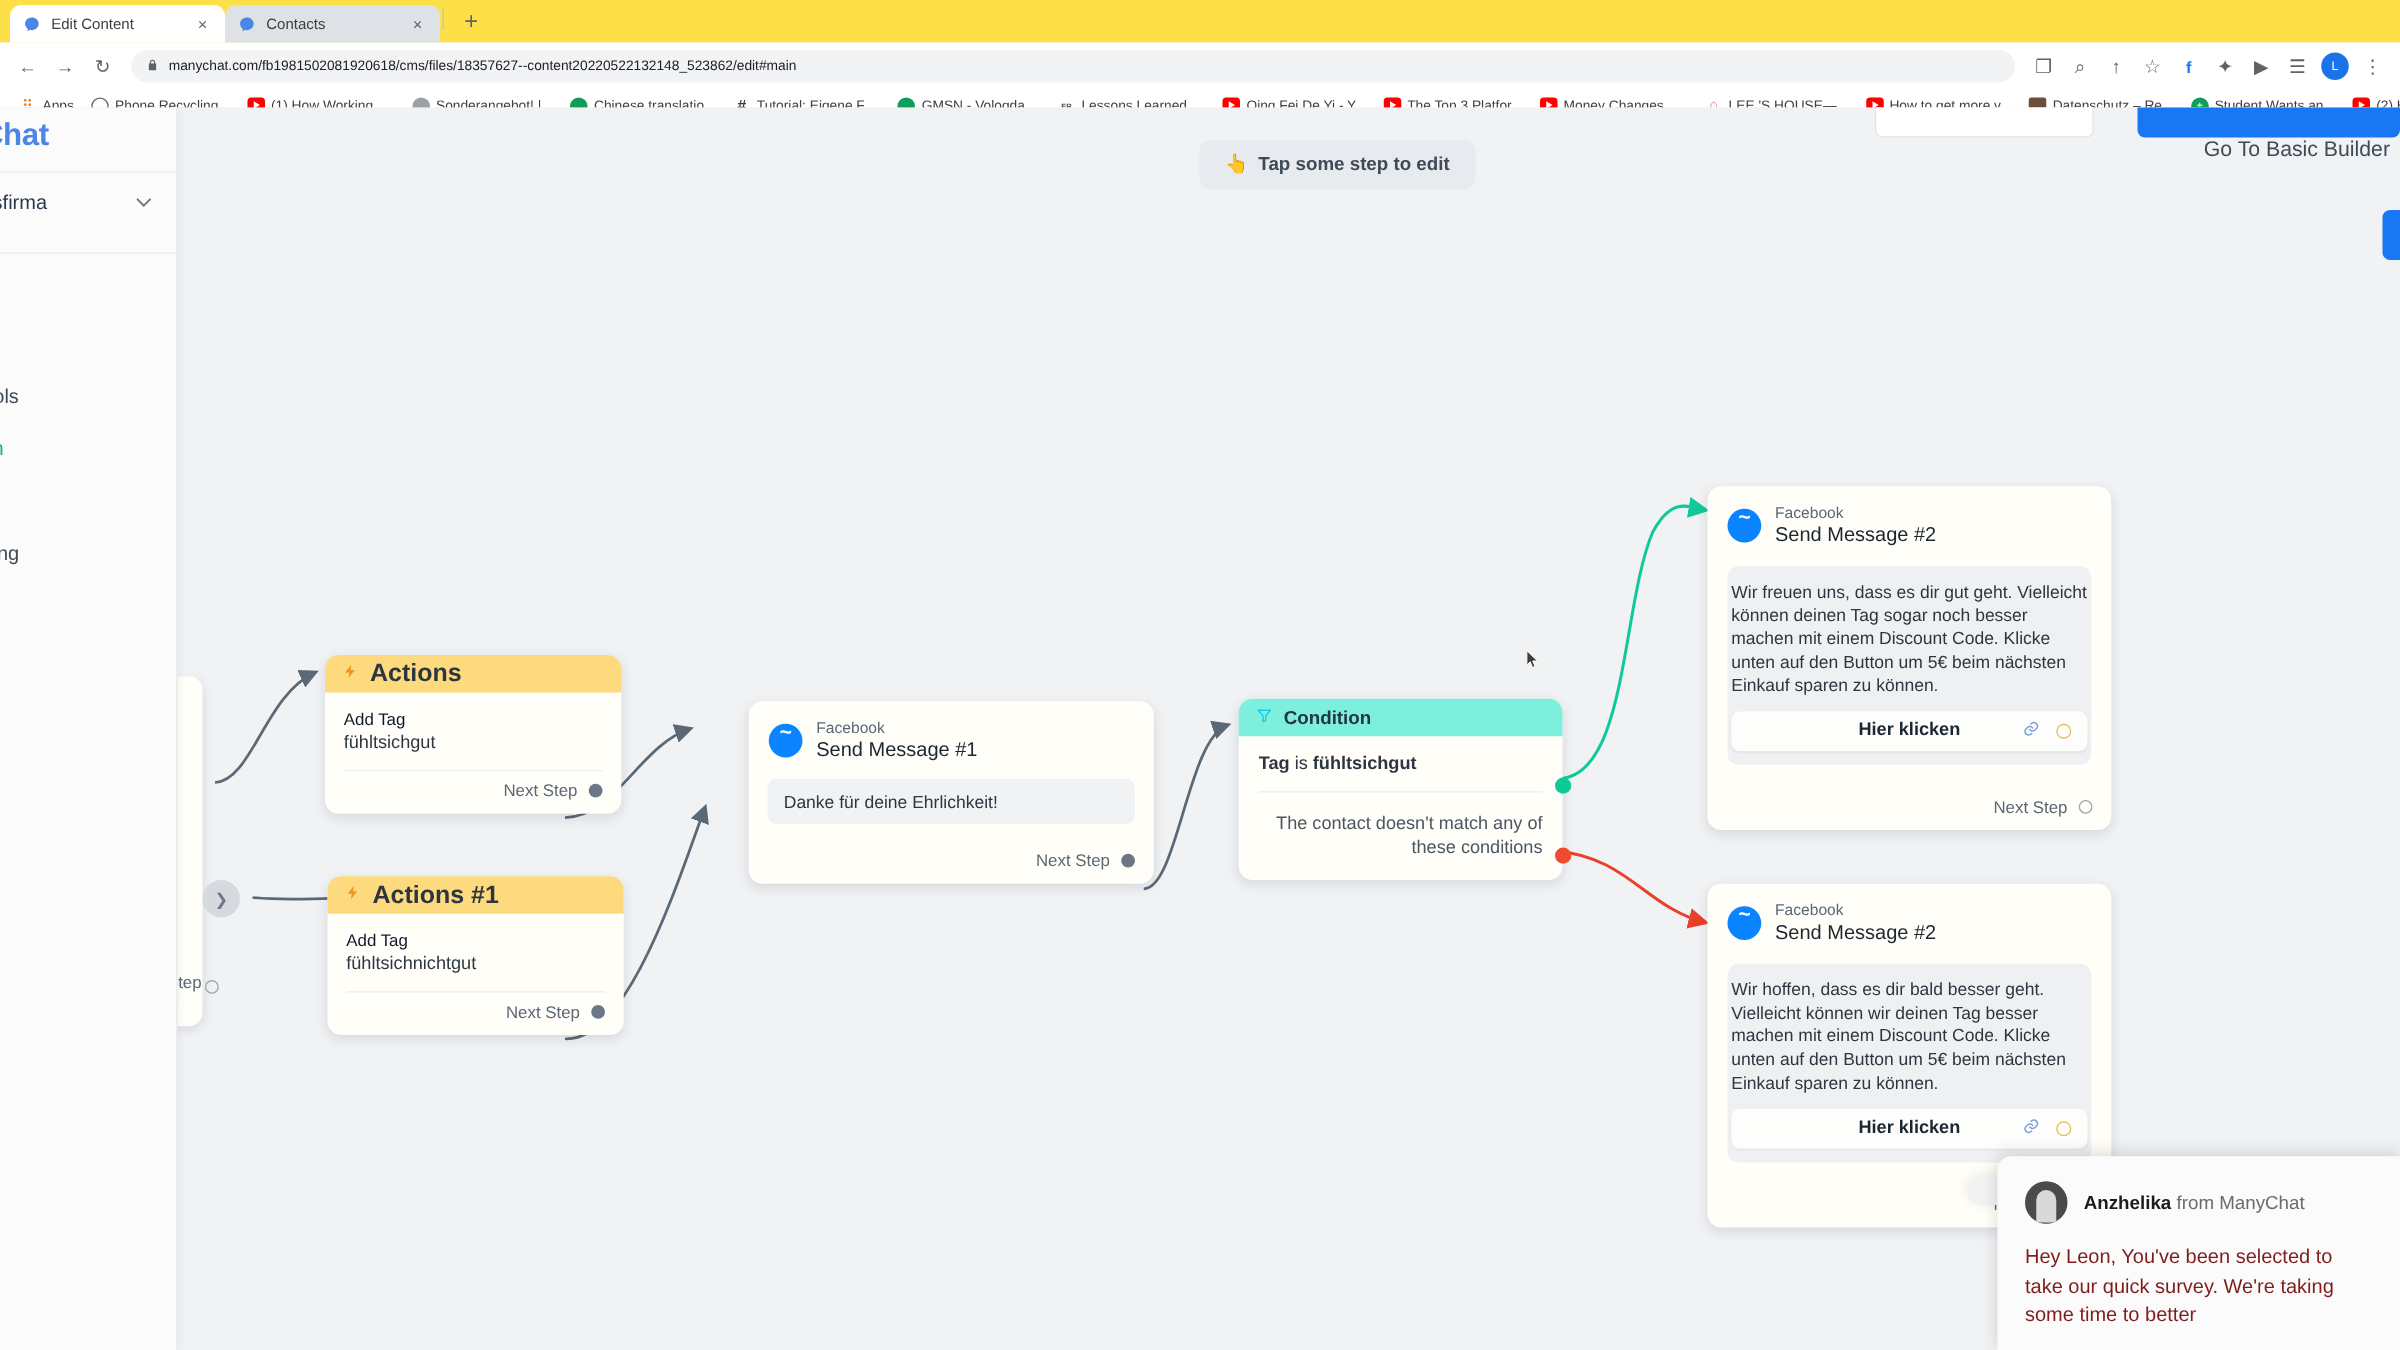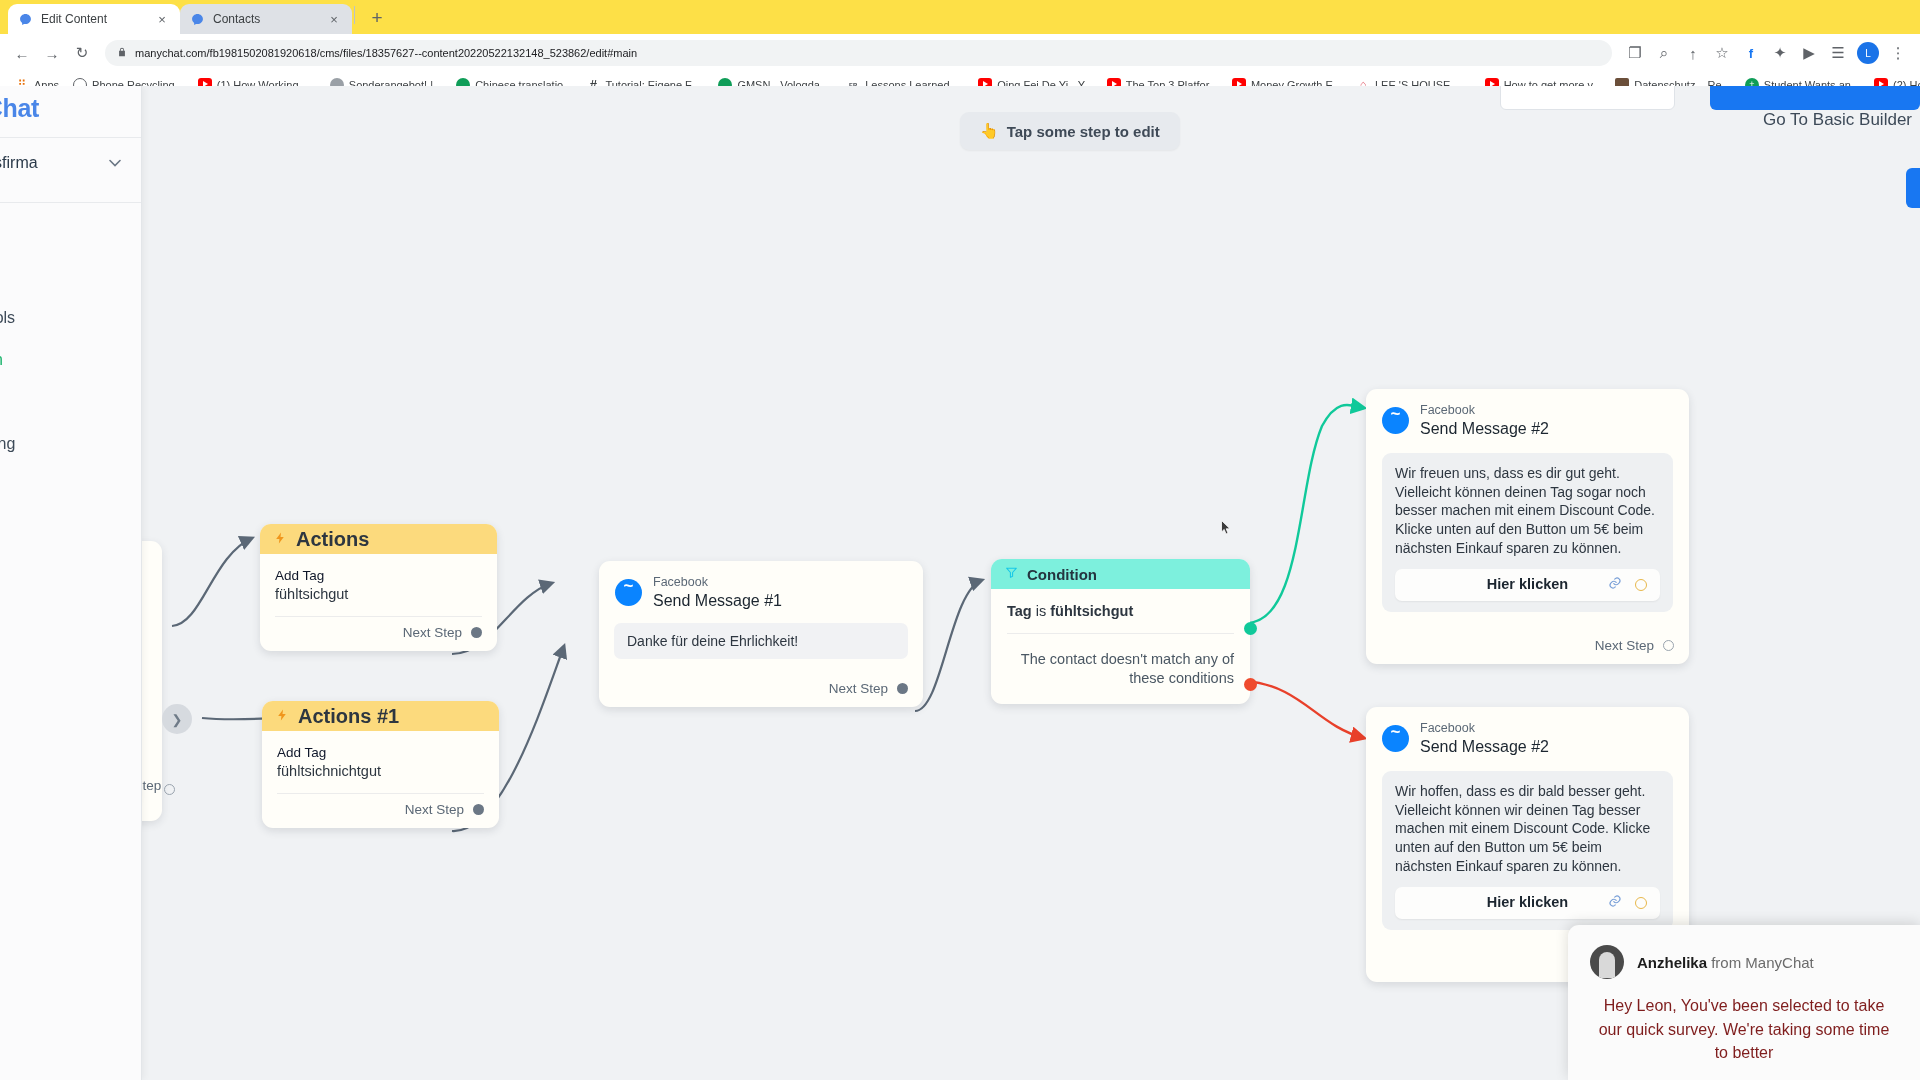--- a/index.html
+++ b/index.html
@@ -207,21 +207,21 @@
     background: #0a84ff; position: relative; flex: 0 0 27px;
   }
   .fb-logo::after {
     content: "~"; position: absolute; left: 0; right: 0; top: -3px;
     text-align: center; color: #fff; font-size: 17px; font-weight: 700;
   }
   .fb-sub { font-size: 12.5px; color: #5b6876; line-height: 1.25; }
   .fb-title { font-size: 16px; color: #1c2630; line-height: 1.25; }
   .bubble {
     background: #eef0f2; border-radius: 9px;
-    margin: 14px 16px 0 16px; padding: 11px 13px;
+    margin: 14px 16px 0 16px; padding: 11px 3px;
     font-size: 14px; color: #2d3640; line-height: 1.35;
   }
   .bubble-plain {
     background: #f1f2f4; border-radius: 7px;
     margin: 12px 15px 0 15px; padding: 10px 13px;
     font-size: 14px; color: #2d3640;
   }
   .btn-row {
     background: #fdfdfc; border-radius: 7px; margin-top: 11px;
     height: 32px; display: flex; align-items: center;
@@ -259,25 +259,24 @@
     background: #d6dadf; display: flex; align-items: center;
     justify-content: center; color: #6f7b88; font-size: 13px;
   }
 
   .cursor {
     position: absolute; width: 11px; height: 15px;
   }
 
   
   .chatwidget {
-    position: absolute; right: 0; bottom: 0; width: 352px;
+    position: absolute; right: 0; bottom: 0; width: 322px;
     background: #fbfbfb; border-radius: 11px 0 0 0;
     box-shadow: 0 -2px 14px rgba(0,0,0,0.14);
     padding: 20px 22px 16px 22px;
-    text-align: center;
   }
   .cw-behind {
     position: absolute; right: 6px; bottom: 116px; width: 340px; height: 22px;
     background: #f2f2f2; border-radius: 10px;
     box-shadow: 0 -2px 10px rgba(0,0,0,0.09);
   }
   .cw-head { display: flex; align-items: center; gap: 13px; }
   .cw-avatar {
     width: 34px; height: 34px; border-radius: 50%;
     background: #4a4a4a; flex: 0 0 34px; overflow: hidden; position: relative;
@@ -387,21 +386,21 @@
     <div class="bm">
         <span class="bm-ico ico-yt"></span>
         <span class="bm-label">Qing Fei De Yi - Y...</span>
       </div>
     <div class="bm">
         <span class="bm-ico ico-yt"></span>
         <span class="bm-label">The Top 3 Platfor...</span>
       </div>
     <div class="bm">
         <span class="bm-ico ico-yt"></span>
-        <span class="bm-label">Money Growth E...</span>
+        <span class="bm-label">Money Changes E...</span>
       </div>
     <div class="bm">
         <span class="bm-ico ico-tri">⌂</span>
         <span class="bm-label">LEE 'S HOUSE—...</span>
       </div>
     <div class="bm">
         <span class="bm-ico ico-yt"></span>
         <span class="bm-label">How to get more v...</span>
       </div>
     <div class="bm">

